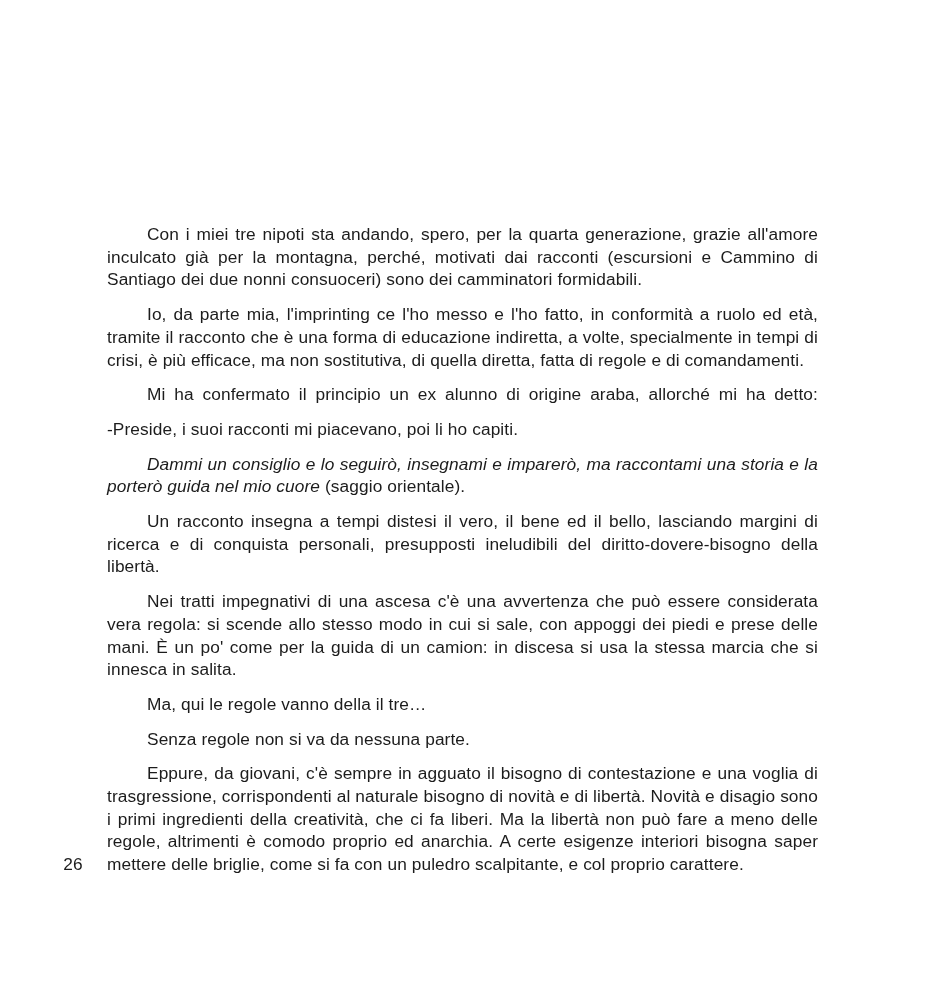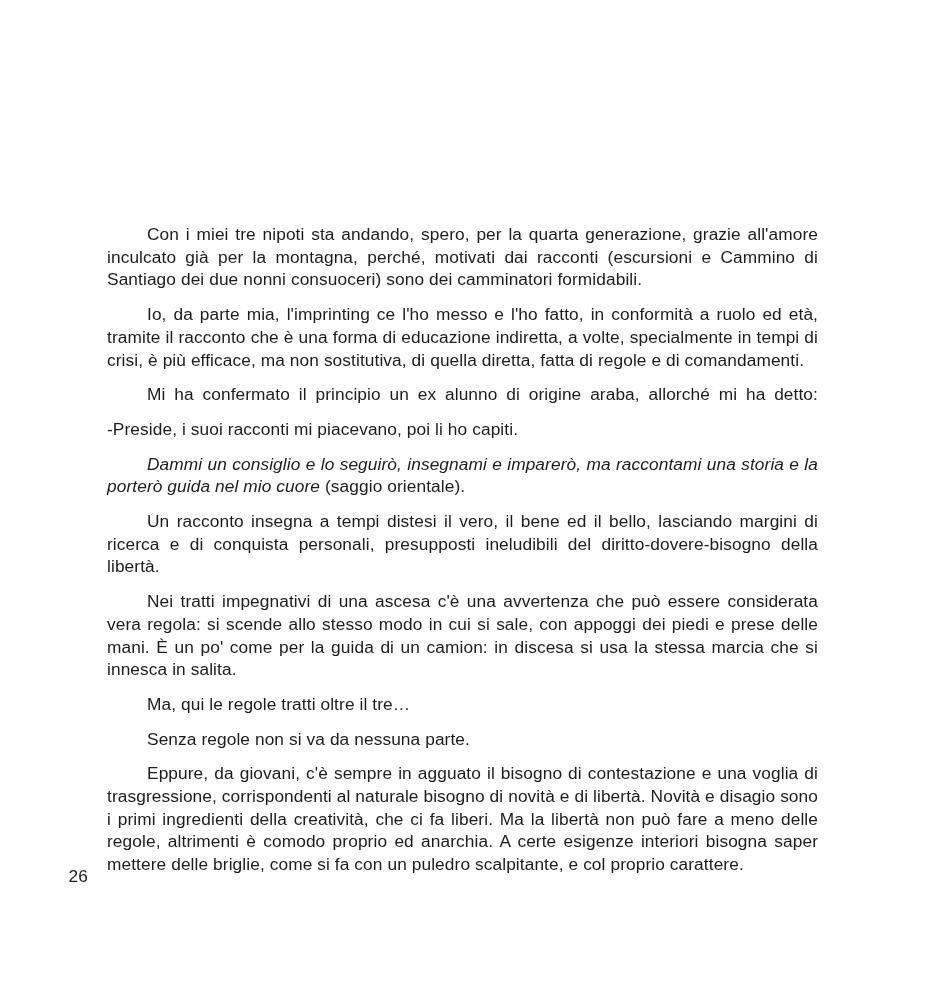--- a/index.html
+++ b/index.html
@@ -32,37 +32,37 @@
   }
   .para.flush {
     text-align-last: justify;
   }
   .italic {
     font-style: italic;
   }
   .page-number {
     position: absolute;
     left: -37px;
-    bottom: 0;
+    bottom: 12px;
     width: 30px;
     line-height: 22.7px;
-    text-align: right;
+    text-align: center;
     text-indent: 0;
   }
 </style>
 </head>
 <body>
 
 <div class="page" style="background: rgb(255, 255, 255); color: rgb(28, 28, 28);">
   <div class="text-block">
     <div class="page-number">26</div>
   <p class="para indent"><span>Con i miei tre nipoti sta andando, spero, per la quarta generazione, grazie all'amore inculcato già per la montagna, perché, motivati dai racconti (escursioni e Cammino di Santiago dei due nonni consuoceri) sono dei camminatori formidabili.</span></p>
       <p class="para indent"><span>Io, da parte mia, l'imprinting ce l'ho messo e l'ho fatto, in conformità a ruolo ed età, tramite il racconto che è una forma di educazione indiretta, a volte, specialmente in tempi di crisi, è più efficace, ma non sostitutiva, di quella diretta, fatta di regole e di comandamenti.</span></p>
       <p class="para indent flush"><span>Mi ha confermato il principio un ex alunno di origine araba, allorché mi ha detto:</span></p>
       <p class="para"><span>-Preside, i suoi racconti mi piacevano, poi li ho capiti.</span></p>
       <p class="para indent"><span class="italic">Dammi un consiglio e lo seguirò, insegnami e imparerò, ma raccontami una storia e la porterò guida nel mio cuore</span><span> (saggio orientale).</span></p>
       <p class="para indent"><span>Un racconto insegna a tempi distesi il vero, il bene ed il bello, lasciando margini di ricerca e di conquista personali, presupposti ineludibili del diritto-dovere-bisogno della libertà.</span></p>
       <p class="para indent"><span>Nei tratti impegnativi di una ascesa c'è una avvertenza che può essere considerata vera regola: si scende allo stesso modo in cui si sale, con appoggi dei piedi e prese delle mani. È un po' come per la guida di un camion: in discesa si usa la stessa marcia che si innesca in salita.</span></p>
-      <p class="para indent"><span>Ma, qui le regole tratti oltre il tre…</span></p>
+      <p class="para indent"><span>Ma, qui le regole vanno della il tre…</span></p>
       <p class="para indent"><span>Senza regole non si va da nessuna parte.</span></p>
       <p class="para indent"><span>Eppure, da giovani, c'è sempre in agguato il bisogno di contestazione e una voglia di trasgressione, corrispondenti al naturale bisogno di novità e di libertà. Novità e disagio sono i primi ingredienti della creatività, che ci fa liberi. Ma la libertà non può fare a meno delle regole, altrimenti è comodo proprio ed anarchia. A certe esigenze interiori bisogna saper mettere delle briglie, come si fa con un puledro scalpitante, e col proprio carattere.</span></p>
     </div>
 </div>
 
 </body></html>

